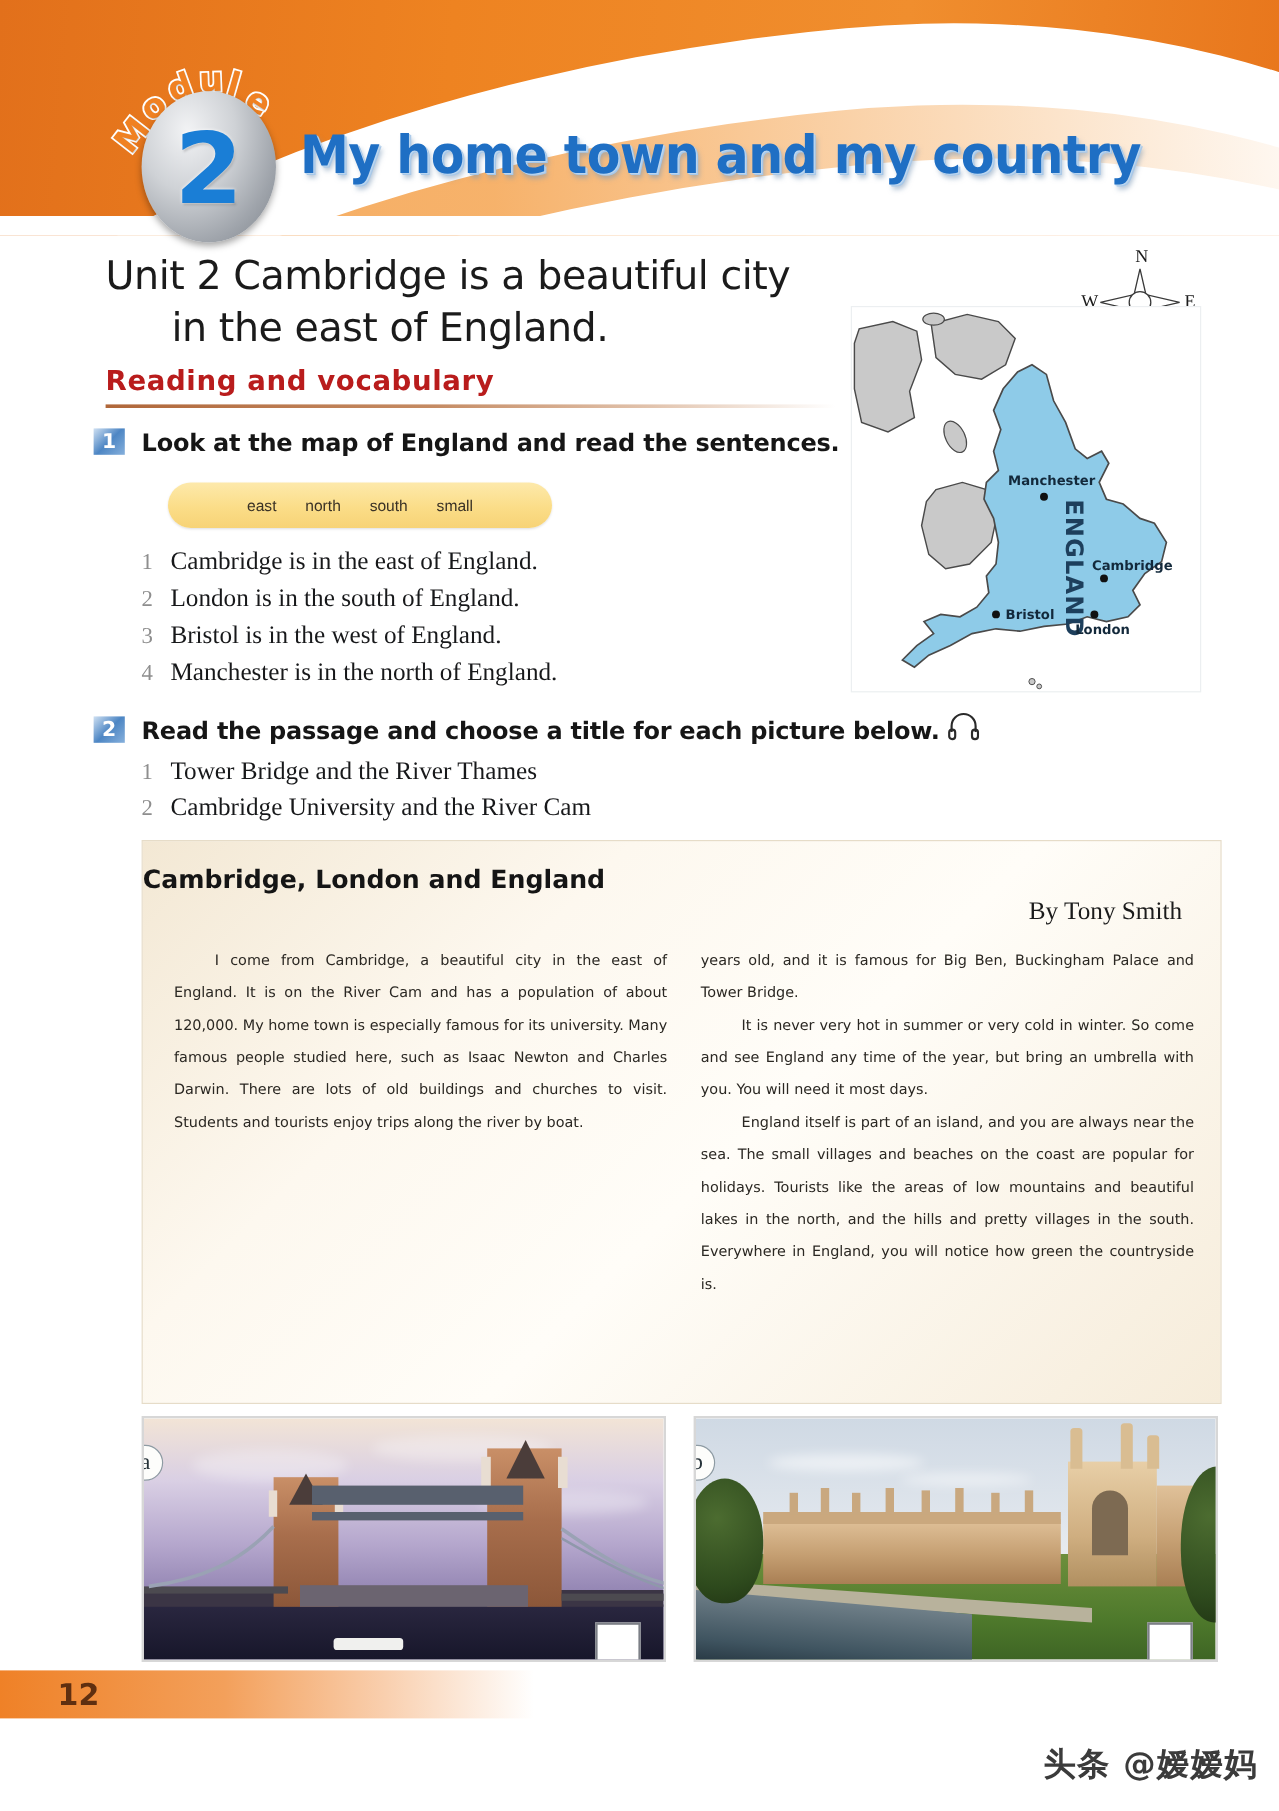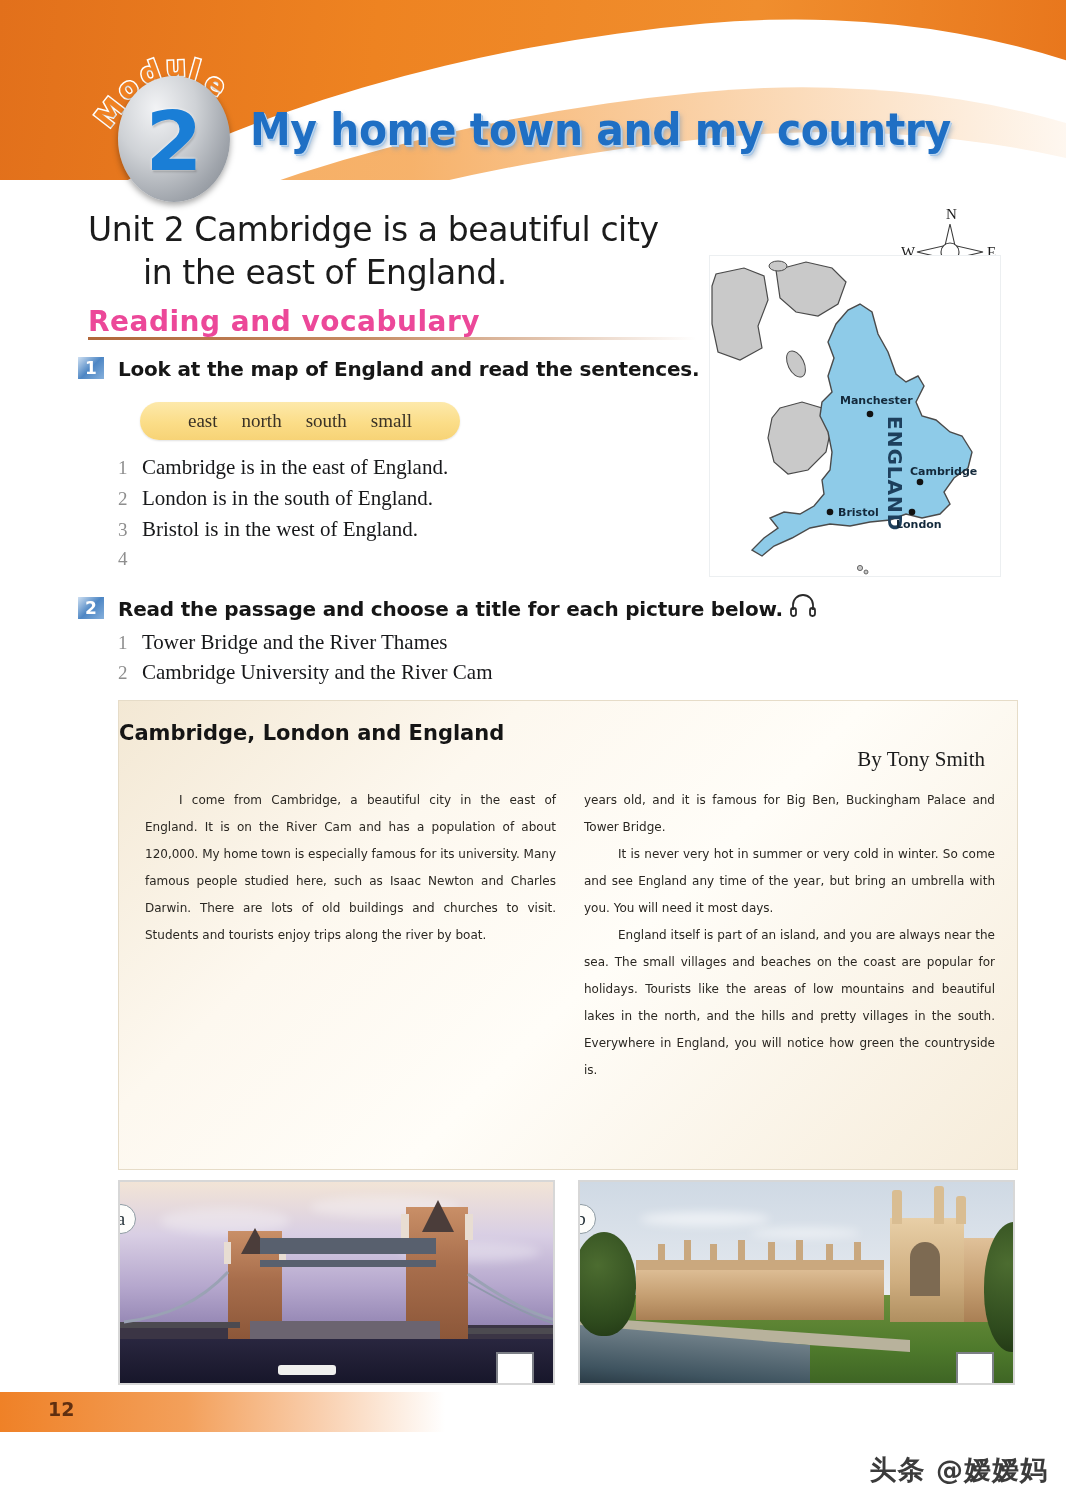--- a/index.html
+++ b/index.html
@@ -82,21 +82,21 @@
     position: absolute; left: 88px; top: 208px; width: 640px;
     font-family: "DejaVu Sans", sans-serif; font-weight: 400;
     font-size: 33px; line-height: 43px; color: #1b1b1b;
     letter-spacing: -0.4px;
   }
   .unit-head .l2 { display:block; padding-left: 55px; }
 
   .section-sub {
     position: absolute; left: 88px; top: 305px;
     font-family: "DejaVu Sans", sans-serif; font-weight: 700;
-    font-size: 28px; color: #ec4899; letter-spacing: .5px;
+    font-size: 23px; color: #b91c1c; letter-spacing: .5px;
   }
   .section-rule {
     position: absolute; left: 88px; top: 337px; width: 608px; height: 3px;
     background: linear-gradient(90deg,#b86b3a 0%, #c9seven 30%, #d7a98d 70%, #ffffff 100%);
     background: linear-gradient(90deg,#b0673a 0%, #c58b63 45%, #e2c4ae 75%, #ffffff 100%);
   }
 
   
   .ex-num {
     position: absolute; width: 26px; height: 22px;
@@ -112,21 +112,21 @@
   }
 
   .word-box {
     position: absolute; left: 140px; top: 402px; width: 320px; height: 38px;
     background: linear-gradient(180deg,#fde9ab 0%, #fbdd88 55%, #f7d376 100%);
     border-radius: 19px;
     display: flex; align-items: center; justify-content: center; gap: 24px;
     box-shadow: 0 1px 2px rgba(0,0,0,.12);
   }
   .word-box span {
-    font-family: Liberation Serif, serif; font-size: 19px; color: #3a3226;
+    font-family: Liberation Sans, sans-serif; font-size: 13px; color: #3a3226;
   }
 
   .sent-list { position: absolute; left: 118px; top: 455px; width: 560px; }
   .sent-list .row { display: flex; align-items: baseline; margin-bottom: 6px; }
   .sent-list .n {
     width: 24px; font-family: "Liberation Serif", serif; font-size: 19px; color: #8e8e8e;
   }
   .sent-list .t {
     font-family: "Liberation Serif", serif; font-size: 21px; color: #17181a;
   }
@@ -217,21 +217,21 @@
   .cb-spire { position:absolute; width:10px; background:#d9bd92; border-radius:3px 3px 0 0; }
   .cb-tree { position:absolute; border-radius:50% 50% 46% 46%; background: radial-gradient(circle at 40% 32%, #4c6c30 0%, #2e4a1d 70%, #213614 100%); }
 
   
   .page-bar {
     position: absolute; left: 0; top: 1392px; width: 445px; height: 40px;
     background: linear-gradient(90deg,#ef8127 0%, #f3a05b 42%, #f9cfae 72%, #ffffff 100%);
   }
   .page-num {
     position: absolute; left: 48px; top: 1398px;
-    font-family: "DejaVu Sans", sans-serif; font-weight: 700; font-size: 19px; color: #5f2f10;
+    font-family: "DejaVu Sans", sans-serif; font-weight: 700; font-size: 25px; color: #5f2f10;
   }
   .watermark {
     position: absolute; right: 18px; top: 1452px;
     font-family: "DejaVu Sans", sans-serif; font-weight: 700;
     font-size: 27px; color: #2b2b2b; letter-spacing: 1px;
     opacity: .92;
   }
 </style>
 </head>
 <body>
@@ -285,20 +285,21 @@
     <div class="row">
       <span class="n">2</span>
       <span class="t">London is in the south of England.</span>
     </div>
     <div class="row">
       <span class="n">3</span>
       <span class="t">Bristol is in the west of England.</span>
     </div>
     <div class="row">
       <span class="n">4</span>
+      <span class="t">Manchester is in the north of England.</span>
     </div>
   </div>
 
   <div class="compass">
     <svg width="110" height="92" viewBox="0 0 110 92">
       <polygon points="55,18 61,44 55,50 49,44" fill="#fff" stroke="#3a3a3a" stroke-width="1.1"></polygon>
       <polygon points="55,74 61,48 55,42 49,48" fill="#fff" stroke="#3a3a3a" stroke-width="1.1"></polygon>
       <polygon points="22,46 48,40 54,46 48,52" fill="#fff" stroke="#3a3a3a" stroke-width="1.1"></polygon>
       <polygon points="88,46 62,40 56,46 62,52" fill="#fff" stroke="#3a3a3a" stroke-width="1.1"></polygon>
       <circle cx="55" cy="46" r="9" fill="#fff" stroke="#3a3a3a" stroke-width="1.1"></circle>

